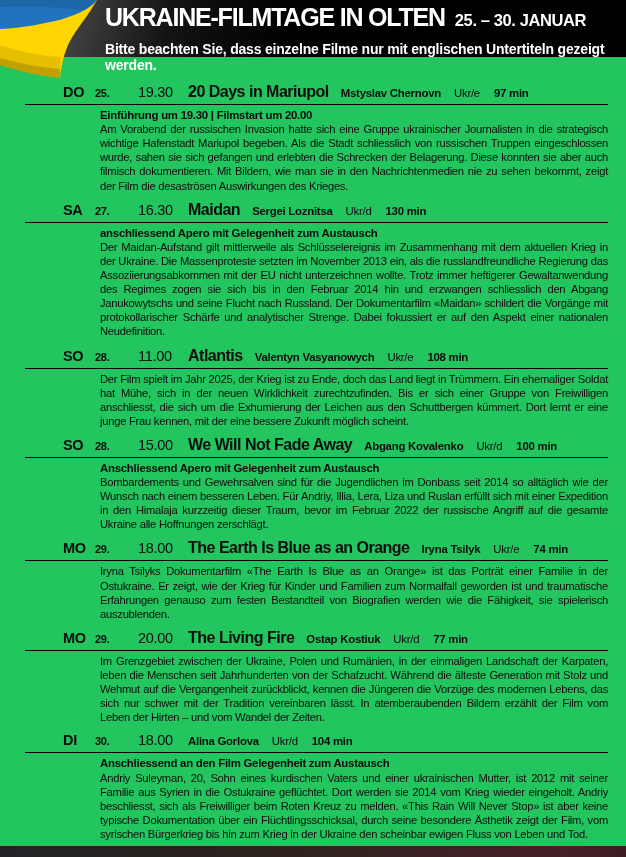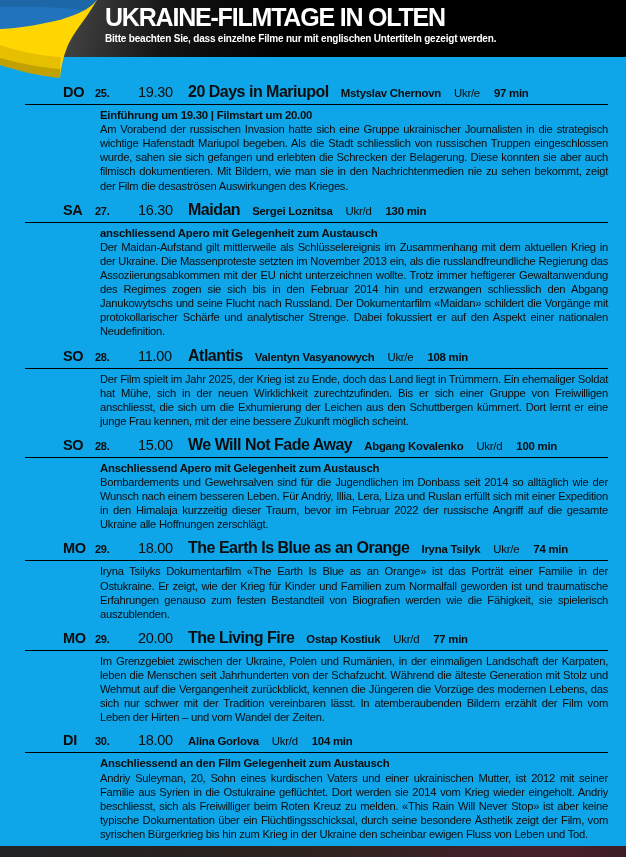--- a/index.html
+++ b/index.html
@@ -1,20 +1,20 @@
 <!DOCTYPE html>
 <html lang="de"><head>
 <meta charset="utf-8">
 <style>
   html, body { margin: 0; padding: 0; background: #fff; }
   .page {
     position: relative;
     width: 626px;
     height: 857px;
-    background: #0ea5e9;
+    background: #22c55e;
     overflow: hidden;
     font-family: "Liberation Sans", "DejaVu Sans", sans-serif;
     color: #0d0d0d;
   }
 
   
   .header-bar {
     position: relative;
     width: 626px;
     height: 57px;
@@ -46,22 +46,22 @@
     white-space: nowrap;
   }
   .date-range {
     margin-left: auto;
     font-size: 16.5px;
     font-weight: 700;
     letter-spacing: -0.4px;
     white-space: nowrap;
   }
   .subtitle {
-    margin-top: 2px;
-    font-size: 10px;
+    margin-top: 10px;
+    font-size: 14px;
     font-weight: 700;
     letter-spacing: -0.2px;
   }
 
   
   .program { padding-top: 26px; }
   .entry { margin-bottom: 8px; }
   .eh {
     display: flex;
     align-items: baseline;
@@ -119,20 +119,21 @@
 
       <path d="M0 45 C20 52 42 56 61 57 C60.6 64 60.2 71 60 78 C38 76 16 70 0 65 Z" fill="rgba(120,95,0,0.18)"></path>
       <path d="M0 58 C18 63 38 67 60 69 L60 78 C38 76 16 70 0 65 Z" fill="rgba(60,50,10,0.22)"></path>
 
       <path d="M0 0 H97 C90 9 74 16.5 55 21 C36 25.5 14 28.5 0 29 Z" fill="#2173bd"></path>
       <path d="M0 0 H97 C94 4 90 7.5 85 10.5 C70 8 40 6 0 7 Z" fill="rgba(0,0,0,0.10)"></path>
     </svg>
     <div class="head-text">
       <div class="title-row">
         <h1 class="main-title">UKRAINE-FILMTAGE IN OLTEN</h1>
+        <span class="date-range">25. – 30. JANUAR</span>
       </div>
       <div class="subtitle">Bitte beachten Sie, dass einzelne Filme nur mit englischen Untertiteln gezeigt werden.</div>
     </div>
   </header>
 
   <main class="program">
 
     <section class="entry">
       <div class="eh">
         <span class="f-day">DO</span>

